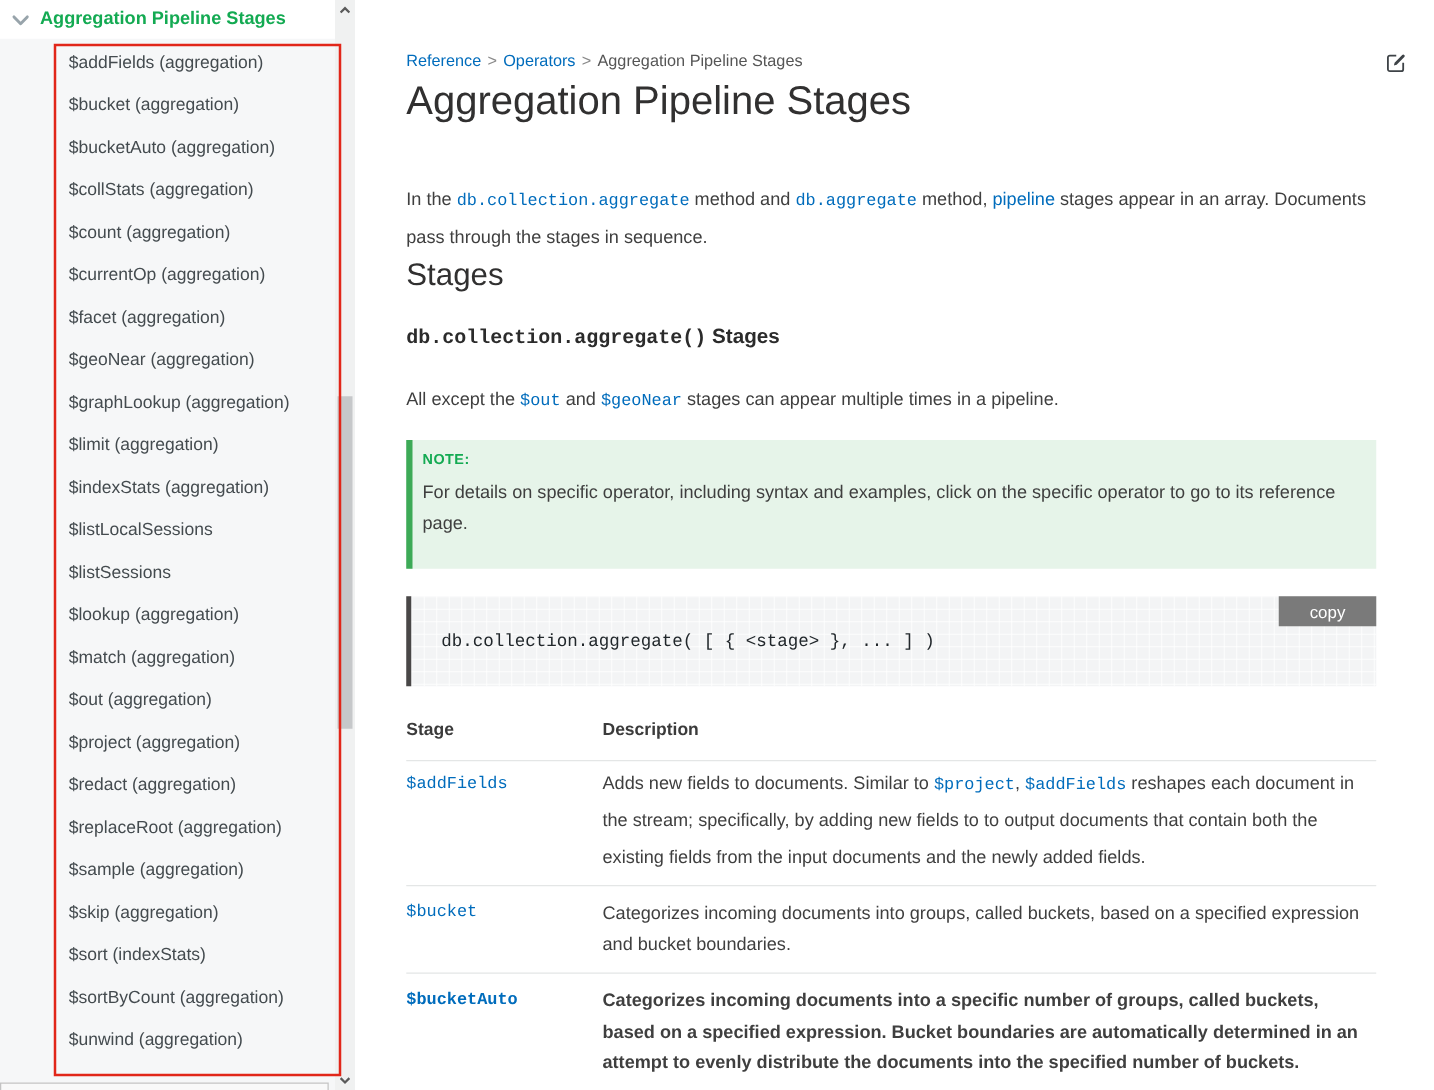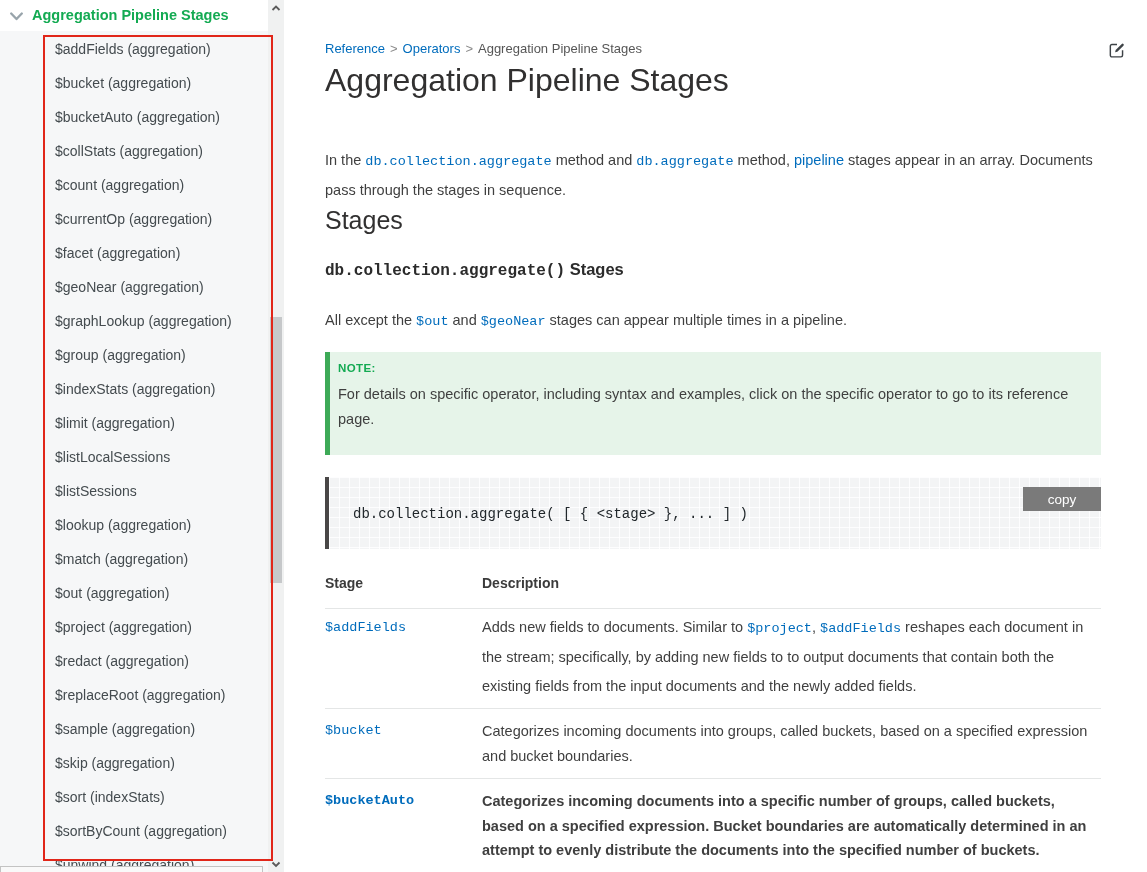--- a/index.html
+++ b/index.html
@@ -84,21 +84,21 @@
       linear-gradient(rgba(255,255,255,0.85) 1px, transparent 1px),
       linear-gradient(90deg, rgba(255,255,255,0.85) 1px, transparent 1px);
     background-size:10px 10px;
     border-left:4px solid #494747;
   }
   .code-line {
     position:absolute; left:24px; top:29px; font-family:"Liberation Mono", monospace;
     font-size:14px; color:#21272b; white-space:pre;
   }
   .copy-btn {
-    position:absolute; right:0; top:10px; width:78px; height:24px; background:#7a7a7a;
+    position:absolute; right:0; top:0; width:78px; height:24px; background:#7a7a7a;
     color:#fff; font-size:13.5px; text-align:center; line-height:23px; cursor:pointer;
     border:none; font-family:"Liberation Sans", sans-serif;
   }
 
   
   .stage-table { position:absolute; left:41px; top:560px; width:776px; }
   .t-row { display:grid; grid-template-columns:157px 1fr; border-bottom:1px solid #e4e6e6; }
   .t-head { padding:13px 0 15px; font-size:14px; font-weight:bold; color:#3b3b3b; }
   .t-head > div { line-height:20px; }
   .row-1 { padding:4px 0 7px; }
@@ -130,23 +130,22 @@
     <div class="nav-list">
       <div class="nav-item">$addFields (aggregation)</div>
       <div class="nav-item">$bucket (aggregation)</div>
       <div class="nav-item">$bucketAuto (aggregation)</div>
       <div class="nav-item">$collStats (aggregation)</div>
       <div class="nav-item">$count (aggregation)</div>
       <div class="nav-item">$currentOp (aggregation)</div>
       <div class="nav-item">$facet (aggregation)</div>
       <div class="nav-item">$geoNear (aggregation)</div>
       <div class="nav-item">$graphLookup (aggregation)</div>
-      <div class="nav-item">$group (aggregation)</div>
+      <div class="nav-item">$limit (aggregation)</div>
       <div class="nav-item">$indexStats (aggregation)</div>
-      <div class="nav-item">$limit (aggregation)</div>
       <div class="nav-item">$listLocalSessions</div>
       <div class="nav-item">$listSessions</div>
       <div class="nav-item">$lookup (aggregation)</div>
       <div class="nav-item">$match (aggregation)</div>
       <div class="nav-item">$out (aggregation)</div>
       <div class="nav-item">$project (aggregation)</div>
       <div class="nav-item">$redact (aggregation)</div>
       <div class="nav-item">$replaceRoot (aggregation)</div>
       <div class="nav-item">$sample (aggregation)</div>
       <div class="nav-item">$skip (aggregation)</div>

